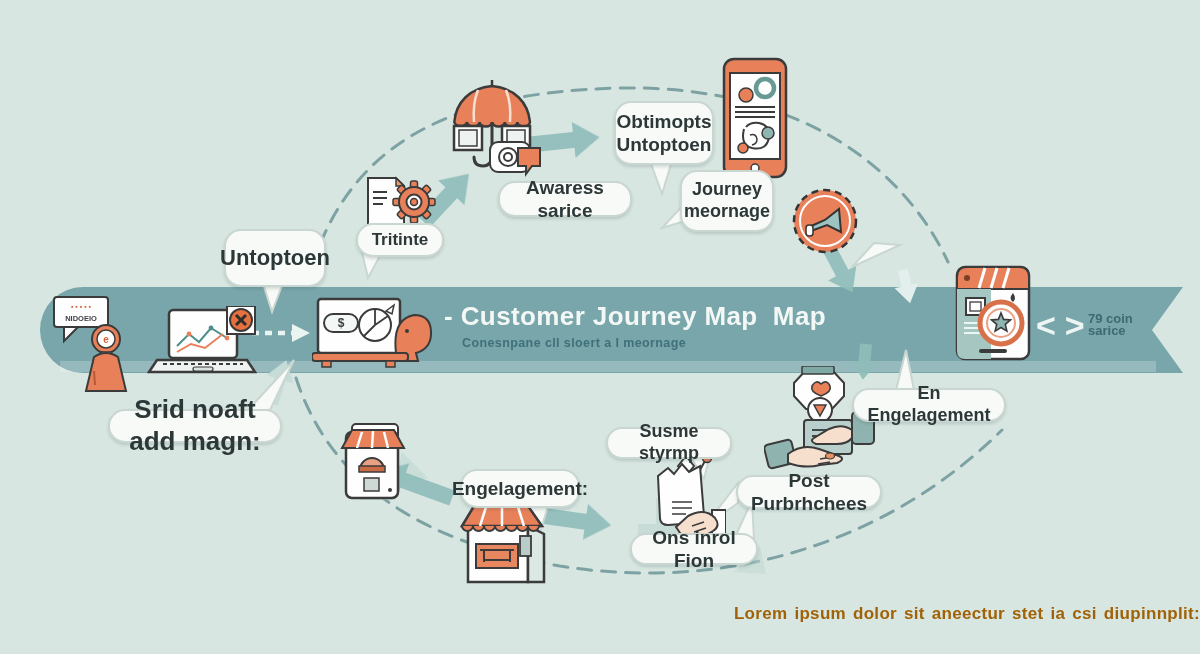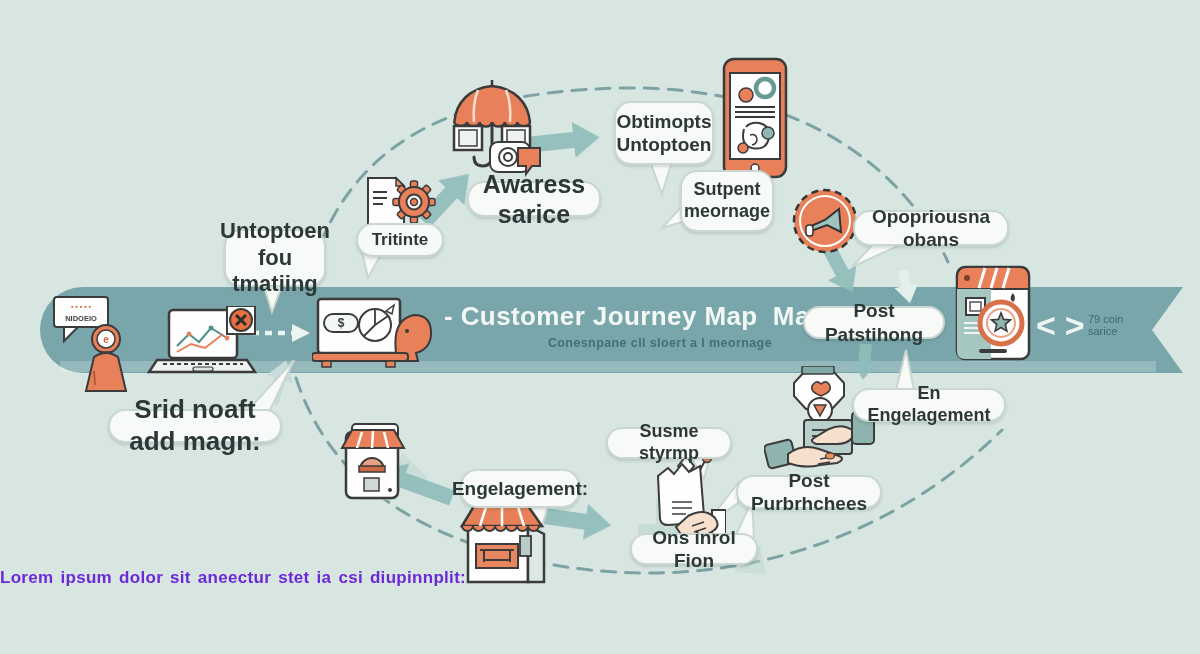--- a/index.html
+++ b/index.html
@@ -7,28 +7,28 @@
          font-family:"Liberation Sans",sans-serif;}
   svg{display:block;}
   .bg{position:absolute;left:0;top:0;}
   .icon{position:absolute;}
   .bubble{position:absolute;background:#f8faf7;border:2px solid #c9d6d1;border-radius:17px;
           display:flex;flex-direction:column;align-items:center;justify-content:center;
           font-weight:600;color:#2c3738;text-align:center;line-height:1.22;
           box-shadow:0 2px 3px rgba(50,80,75,.18);font-size:19px;z-index:6;}
   .banner-title{position:absolute;left:444px;top:301px;font-size:26px;font-weight:700;
           color:#f3f8f6;letter-spacing:.4px;white-space:pre;z-index:5;}
-  .banner-subtitle{position:absolute;left:462px;top:336px;width:310px;text-align:right;
+  .banner-subtitle{position:absolute;left:462px;top:336px;width:310px;text-align:left;
           font-size:12.5px;font-weight:600;color:#40707a;letter-spacing:.4px;z-index:5;}
   .chevrons{position:absolute;left:1036px;top:306px;font-size:34px;font-weight:700;
           color:#edf5f3;z-index:5;display:flex;gap:9px;}
-  .banner-note{position:absolute;left:1088px;top:313px;font-size:11px;font-weight:400;
+  .banner-note{position:absolute;left:1088px;top:313px;font-size:13px;font-weight:700;
           color:#3d6a72;line-height:12px;z-index:5;}
-  .caption{position:absolute;left:0;top:568px;width:1200px;text-align:left;font-size:17px;
-          font-weight:700;color:#6d28d9;letter-spacing:.3px;word-spacing:2px;z-index:6;}
+  .caption{position:absolute;left:0;top:604px;width:1200px;text-align:right;font-size:17px;
+          font-weight:700;color:#a16207;letter-spacing:.3px;word-spacing:2px;z-index:6;}
 </style>
 </head>
 <body>
 
 <div class="stage">
 
   <svg class="bg" width="1200" height="654" viewBox="0 0 1200 654">
 
     <path d="M 312 266 C 350 150 440 92 620 88 C 790 85 900 160 948 262" fill="none" stroke="#7da2a3" stroke-width="3" stroke-dasharray="14 10" stroke-linecap="round"></path>
     <path d="M 296 378 C 330 482 420 542 560 566 C 722 592 884 546 1002 430" fill="none" stroke="#7da2a3" stroke-width="3" stroke-dasharray="14 10" stroke-linecap="round"></path>
@@ -261,41 +261,34 @@
     <span>&lt;</span>
     <span>&gt;</span>
   </div>
   <div class="banner-note">
     <div>79 coin</div>
     <div>sarice</div>
   </div>
 
   <div class="bubble" style="left:224px;top:229px;width:98px;height:54px;font-size:22px">
     <span>Untoptoen</span>
-    <span>fou tmatiing</span>
   </div>
   <div class="bubble" style="left:356px;top:223px;width:84px;height:30px;font-size:17px">
     <span>Tritinte</span>
   </div>
-  <div class="bubble" style="left:467px;top:181px;width:130px;height:32px;font-size:25px">
+  <div class="bubble" style="left:498px;top:181px;width:130px;height:32px;font-size:19px">
     <span>Awaress sarice</span>
   </div>
   <div class="bubble" style="left:614px;top:101px;width:96px;height:60px;font-size:19px">
     <span>Obtimopts</span>
     <span>Untoptoen</span>
   </div>
   <div class="bubble" style="left:680px;top:170px;width:90px;height:58px;font-size:18px">
-    <span>Sutpent</span>
+    <span>Journey</span>
     <span>meornage</span>
-  </div>
-  <div class="bubble" style="left:853px;top:210px;width:152px;height:32px;font-size:19px">
-    <span>Opopriousna obans</span>
-  </div>
-  <div class="bubble" style="left:803px;top:306px;width:138px;height:29px;font-size:19px">
-    <span>Post Patstihong</span>
   </div>
   <div class="bubble" style="left:852px;top:388px;width:150px;height:30px;font-size:18px">
     <span>En Engelagement</span>
   </div>
   <div class="bubble" style="left:736px;top:475px;width:142px;height:30px;font-size:19px">
     <span>Post Purbrhchees</span>
   </div>
   <div class="bubble" style="left:630px;top:533px;width:124px;height:28px;font-size:19px;font-style:normal">
     <span>Ons inrol Fion</span>
   </div>

